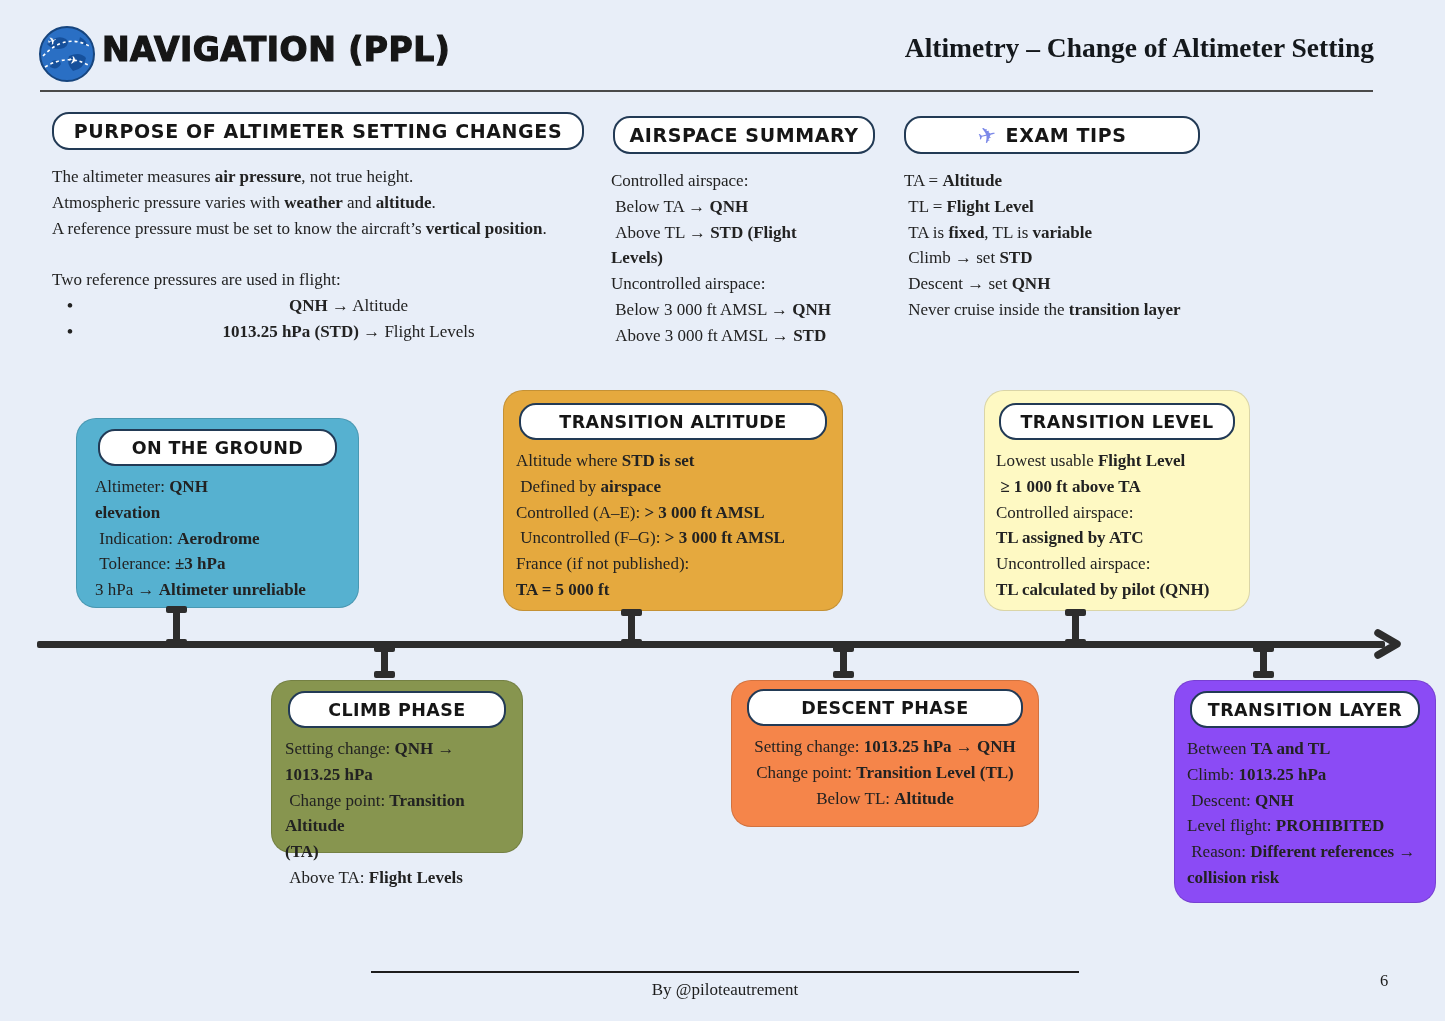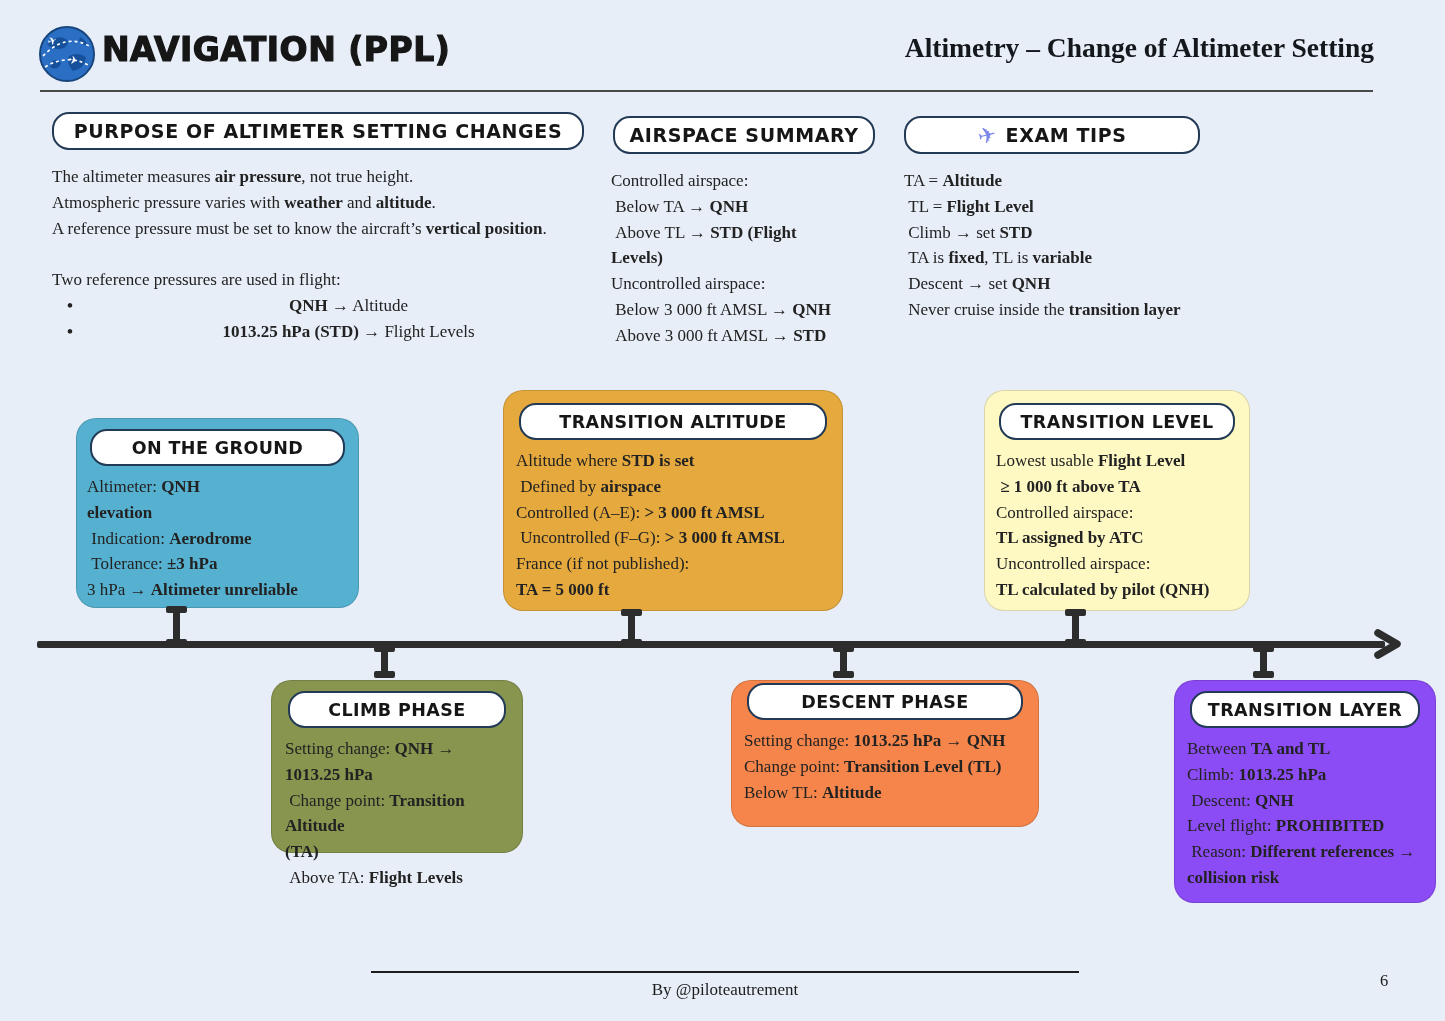--- a/index.html
+++ b/index.html
@@ -32,25 +32,25 @@
   .tl-line.bullet{padding-left:33px;text-align:center;}
   .tl-line.bullet::before{content:"\2022";position:absolute;left:15px;font-weight:bold;}
   .t-purpose{left:52px;top:164px;width:560px;}
   .t-airspace{left:611px;top:168px;width:250px;}
   .t-exam{left:904px;top:168px;width:330px;}
 
   
   .box{position:absolute;border-radius:20px;box-sizing:border-box;border:1px solid rgba(0,0,0,.14);margin-left:41px;}
   .box-pill{height:37px;font-size:17.5px;letter-spacing:.4px;margin:0 3px 8px;}
   .box .txt{position:static;}
-  .b-ground{left:35px;top:418px;width:283px;height:190px;background:#56b1d0;padding:10px 10px;}
+  .b-ground{left:35px;top:418px;width:283px;height:190px;background:#56b1d0;padding:10px 18px;}
   .b-ta{left:462px;top:390px;width:340px;height:221px;background:#e5a93e;padding:12px 12px;}
   .b-tl{left:943px;top:390px;width:266px;height:221px;background:#fef9c3;padding:12px 11px;}
   .b-climb{left:230px;top:680px;width:252px;height:173px;background:#87954f;padding:10px 13px;}
-  .b-descent{left:690px;top:680px;width:308px;height:147px;background:#f5854a;padding:2px 12px;}
+  .b-descent{left:690px;top:680px;width:308px;height:147px;background:#f5854a;padding:8px 12px;text-align:center;}
   .b-layer{left:1133px;top:680px;width:262px;height:223px;background:#8b4bf5;padding:10px 12px;}
 
   
   .axis{left:37px;top:641px;width:1348px;height:7px;background:#2d2d2d;border-radius:2px;}
   .axis-arrow{left:1372px;top:628px;}
   .connector{position:absolute;width:7px;background:#2d2d2d;}
   .connector::before,.connector::after{content:"";position:absolute;left:-7px;width:21px;height:7px;
       background:#2d2d2d;border-radius:2px;}
   .connector::before{top:0;}
   .connector::after{bottom:0;}
@@ -112,22 +112,22 @@
       <div class="tl-line"><span> Above 3 000 ft AMSL → </span><b>STD</b></div>
     </div>
 
   <div class="pill cartoon top-pill p-exam">
     <span class="plane-icon">✈</span>
     <span>EXAM TIPS</span>
   </div>
   <div class="txt t-exam">
       <div class="tl-line"><span>TA = </span><b>Altitude</b></div>
       <div class="tl-line"><span> TL = </span><b>Flight Level</b></div>
+      <div class="tl-line"><span> TA is </span><b>fixed</b><span>, TL is </span><b>variable</b></div>
       <div class="tl-line"><span> Climb → set </span><b>STD</b></div>
-      <div class="tl-line"><span> TA is </span><b>fixed</b><span>, TL is </span><b>variable</b></div>
       <div class="tl-line"><span> Descent → set </span><b>QNH</b></div>
       <div class="tl-line"><span> Never cruise inside the </span><b>transition layer</b></div>
     </div>
 
   <div class="box b-ground">
     <div class="pill cartoon box-pill">
       <span>ON THE GROUND</span>
     </div>
     <div class="txt">
         <div class="tl-line"><span>Altimeter: </span><b>QNH</b></div>

